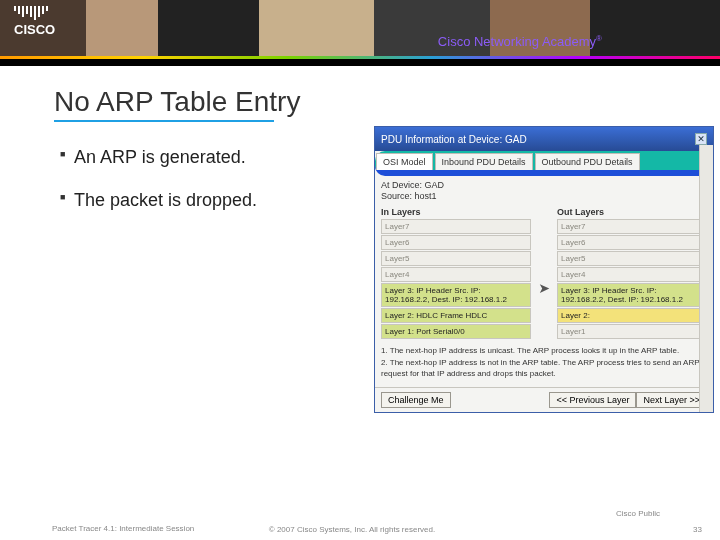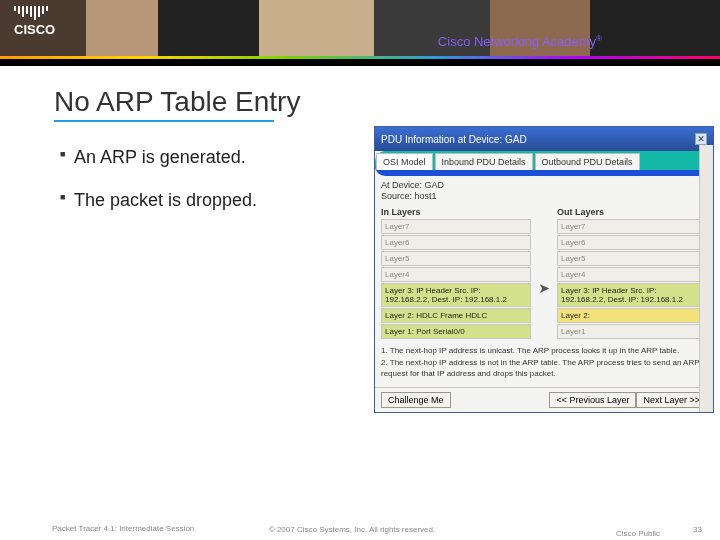--- a/index.html
+++ b/index.html
@@ -46,21 +46,21 @@
   .notes .n { margin-bottom:2px; }
   .pdu-footer { display:flex; justify-content:space-between; padding:4px 6px; border-top:1px solid #c8c6bf; gap:4px; }
   .pdu-btn { font-size:9px; padding:2px 6px; border:1px solid #9a978e; background:#f4f3ee; }
   .pdu-foot-right { display:flex; }
   .scroll-stub { position:absolute; right:0; top:18px; bottom:0; width:14px; background:#e9e8e3; border-left:1px solid #c8c6bf; }
 
   
   .footer { position:absolute; left:0; bottom:0; width:720px; height:22px; display:flex; align-items:center; font-size:8px; color:#888; }
   .foot-left { position:absolute; left:52px; bottom:6px; line-height:1.1; }
   .foot-center { position:absolute; left:0; right:16px; text-align:center; bottom:6px; }
-  .foot-right1 { position:absolute; right:60px; bottom:2px; }
+  .foot-right1 { position:absolute; right:60px; bottom:22px; }
   .foot-right2 { position:absolute; right:18px; bottom:6px;padding-left:26px; }
 </style>
 </head>
 <body>
 
 <div class="banner">
   <div class="banner-faces"></div>
   <div class="banner-strip"></div>
   <div class="banner-black"></div>
   <div class="logo-cisco">

